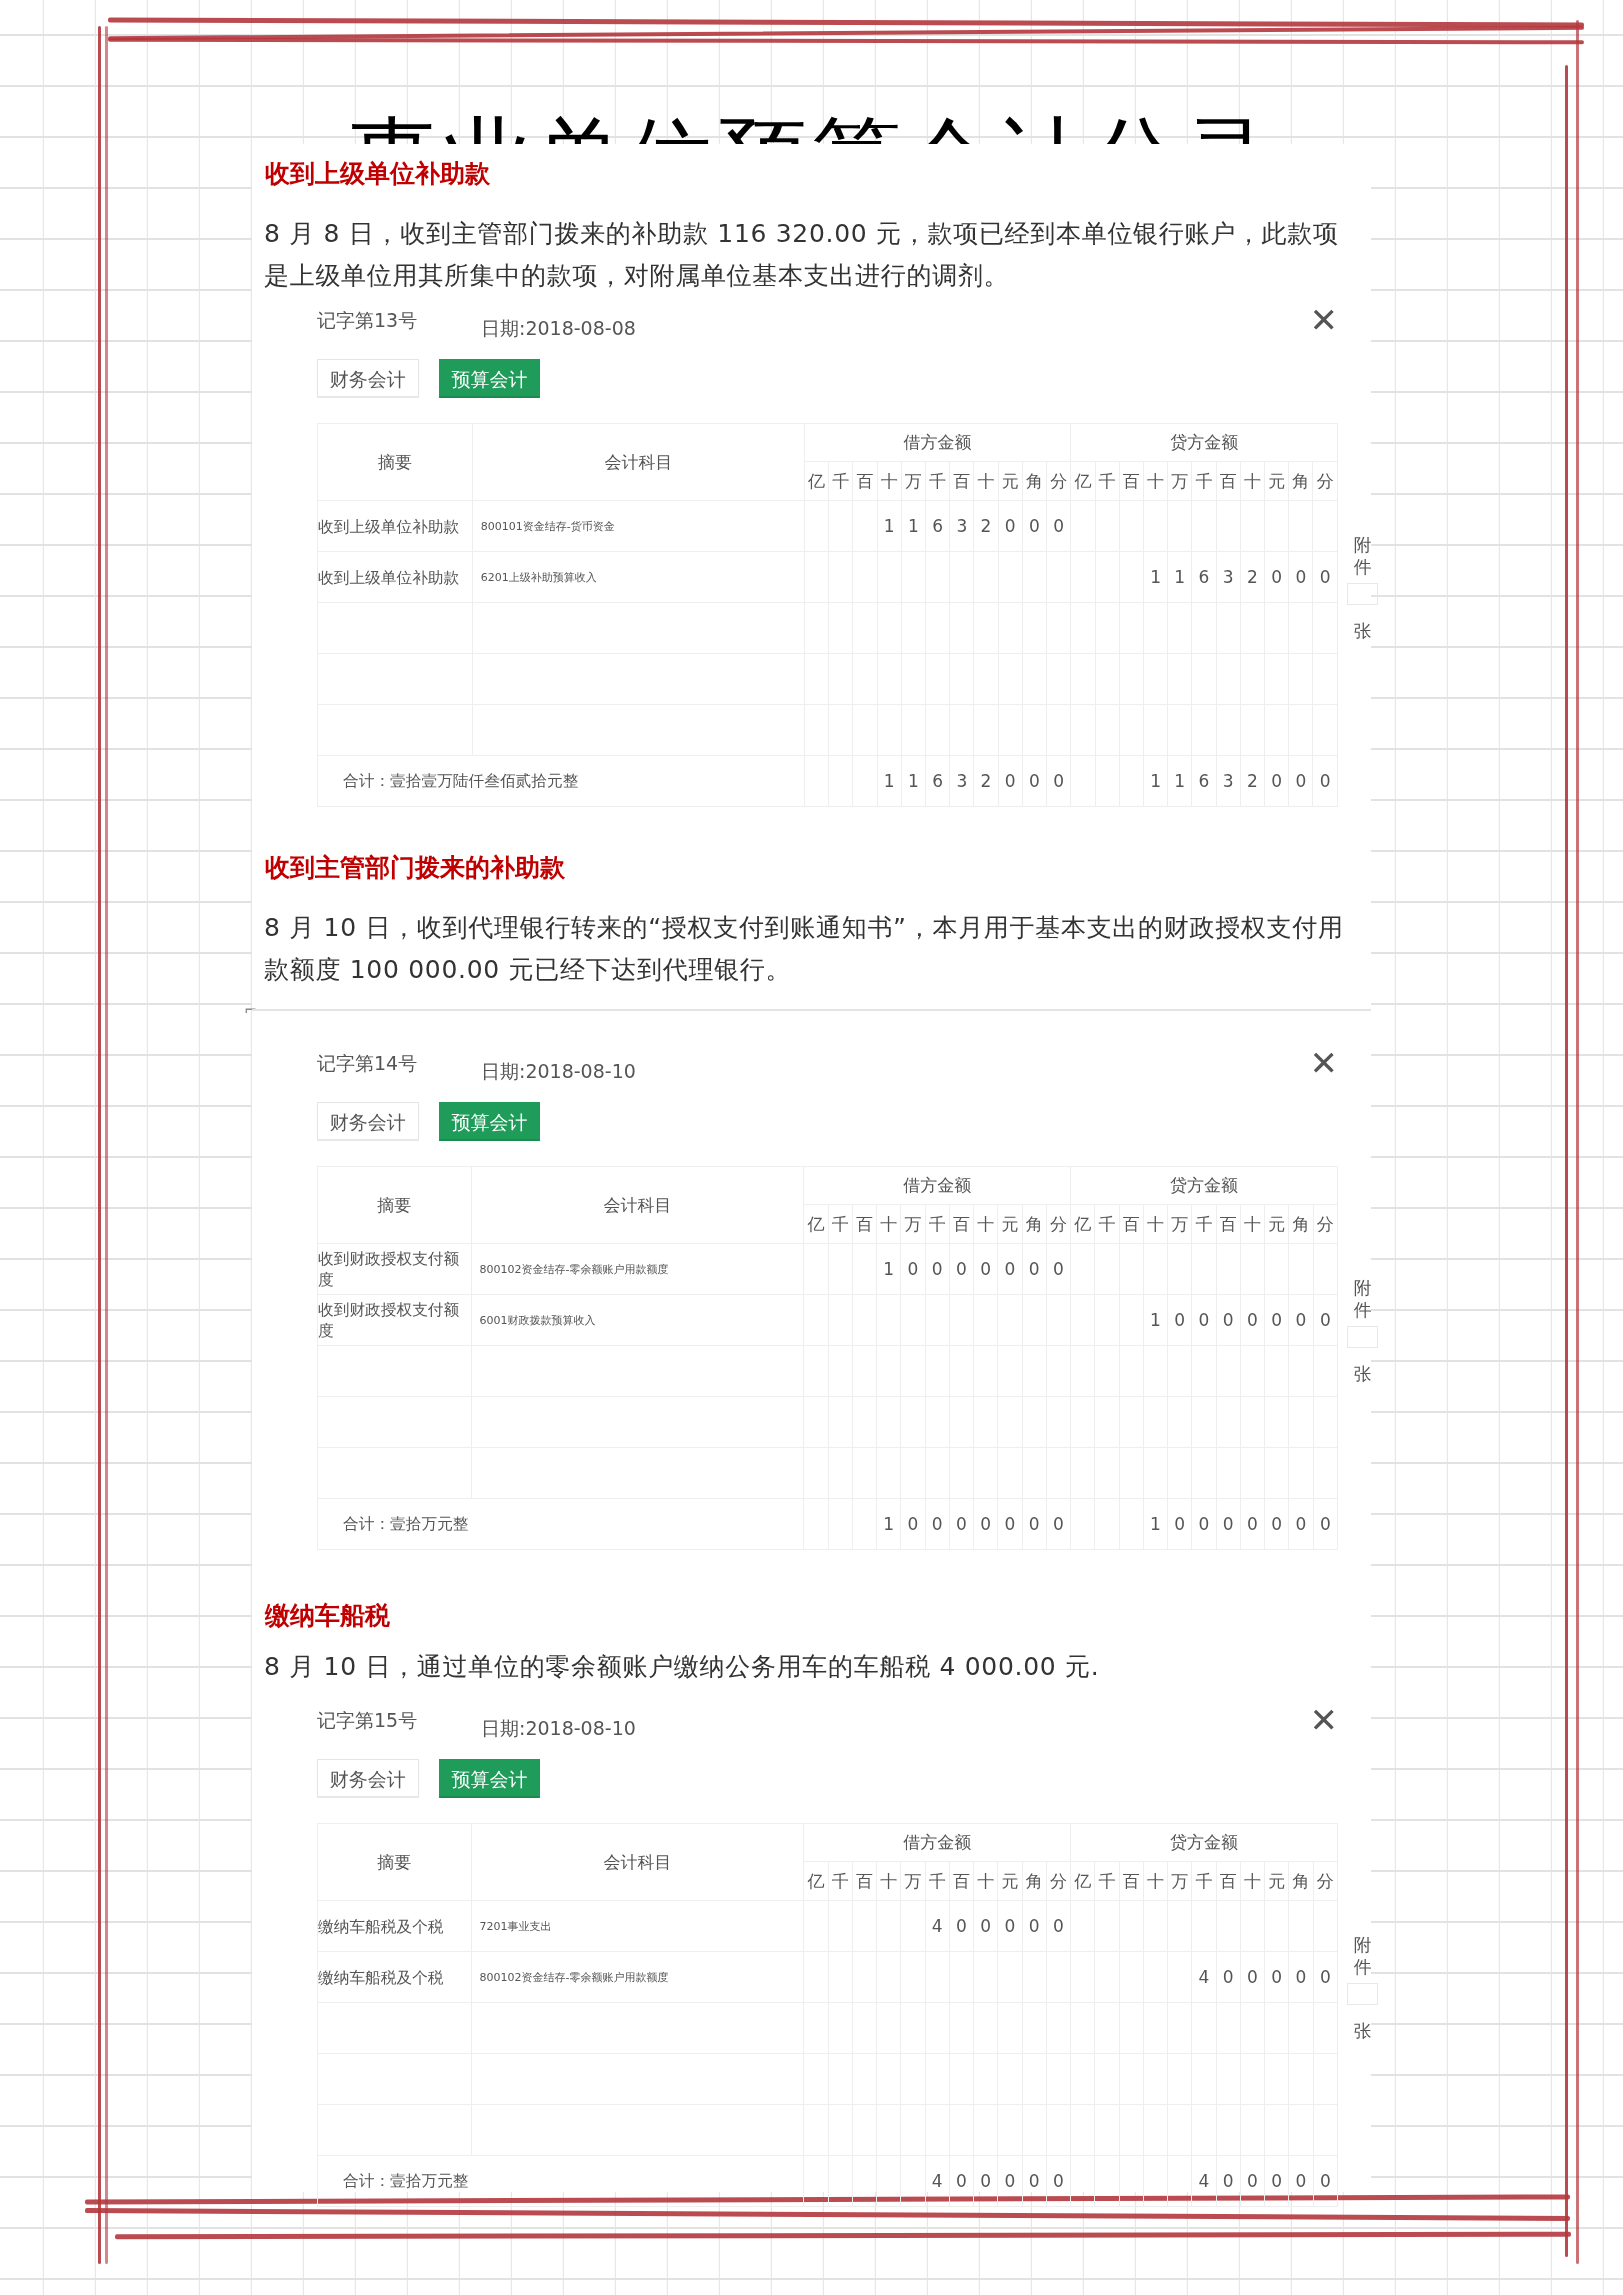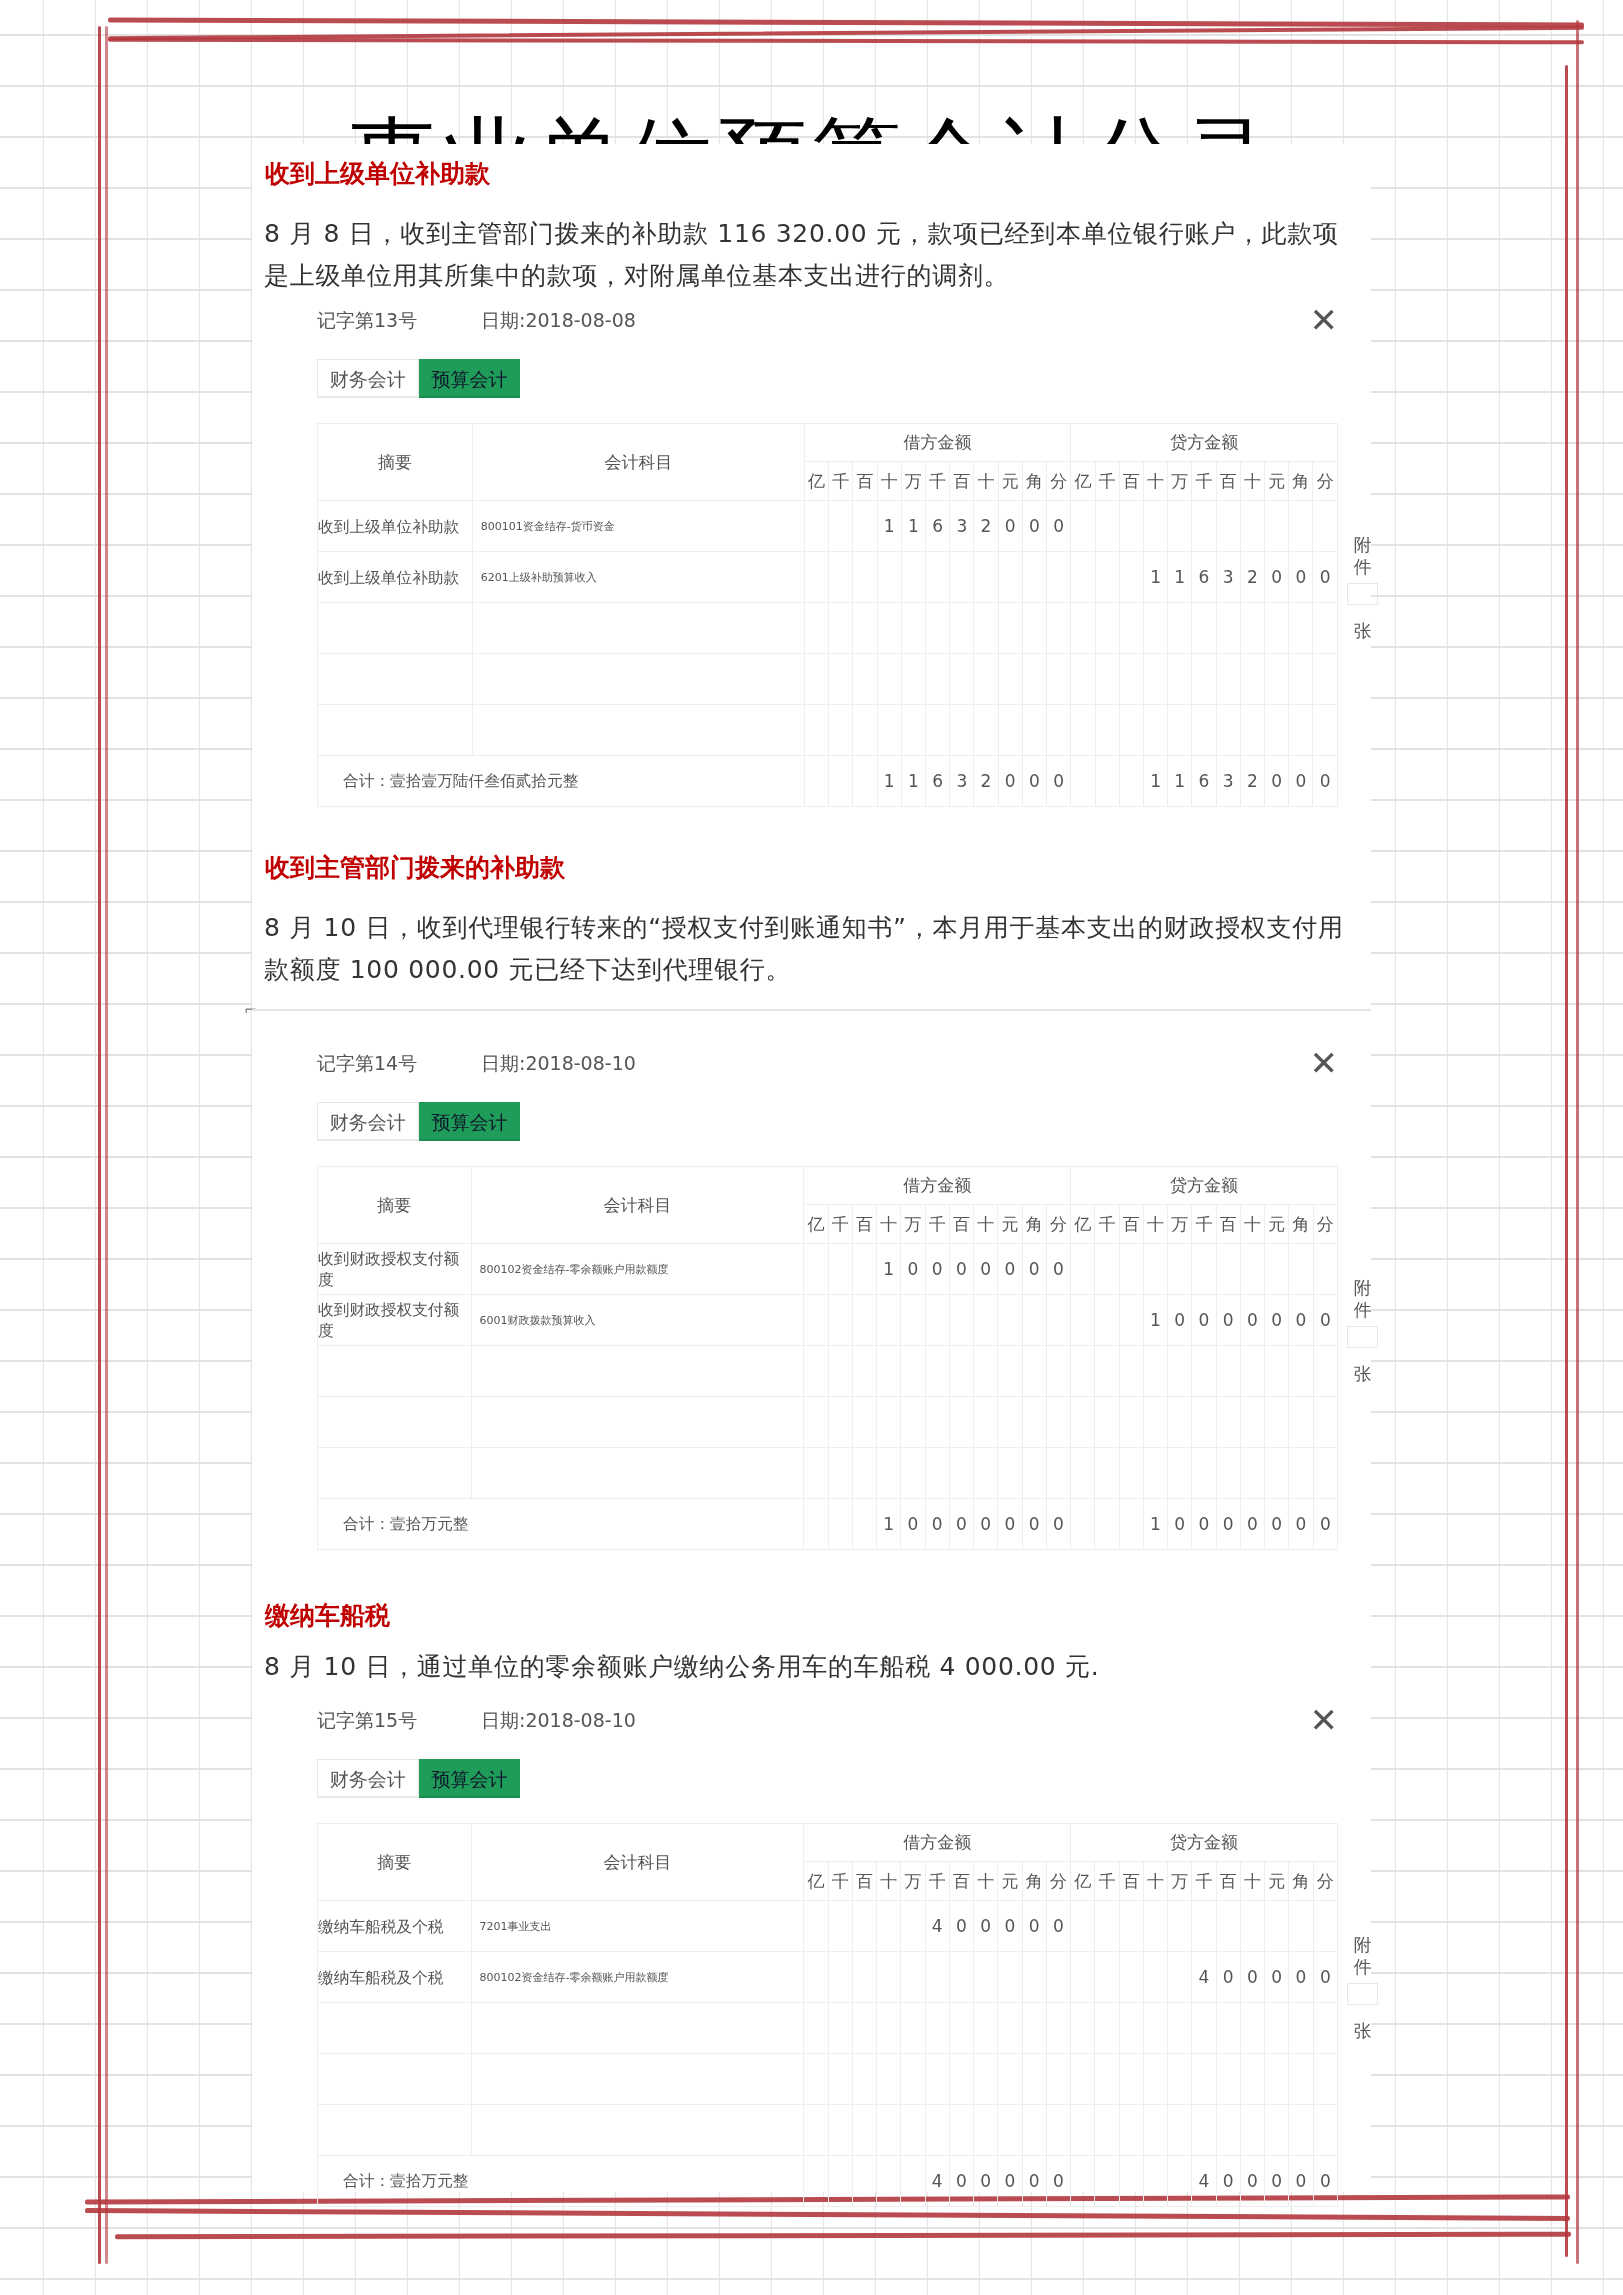--- a/index.html
+++ b/index.html
@@ -27,25 +27,25 @@
     position:absolute; left:13px; font-size:25px; font-weight:bold; color:#c00000;
     font-family:"DejaVu Sans", sans-serif;
   }
   .section-desc {
     position:absolute; left:12px; width:1099px; font-size:25px; line-height:42px; color:#333;
     letter-spacing:0.7px;
   }
   .voucher { position:absolute; left:65px; width:1021px; }
   .voucher-head { position:absolute; top:0; left:0; width:1021px; height:33px; font-size:19px; color:#555; }
   .voucher-no { position:absolute; left:0; top:0; }
-  .voucher-date { position:absolute; left:164px; top:0; }
+  .voucher-date { position:absolute; left:164px; top:8px; }
   .close-btn { position:absolute; right:0; top:-5.2px; font-size:34px; color:#555; line-height:34px; cursor:pointer; font-weight:lighter; }
   .tabs { position:absolute; top:51px; left:0; height:39px; display:flex;justify-content:flex-end; }
   .tab { height:39px; line-height:39px; padding:0 11.8px; font-size:19px; color:#555; border:0.7px solid #e5e5e5; border-bottom:2px solid #e8e8e8; background:#fff; box-sizing:border-box; }
-  .tab.active { background:#1f9b5a; color:#0f172a; border-color:#1f9b5a; border-bottom-color:#1a8c50; }
+  .tab.active { background:#1f9b5a; color:#ffffff; border-color:#1f9b5a; border-bottom-color:#1a8c50;margin-left:20px; }
   .ledger { position:absolute; top:115px; left:0; border-collapse:collapse; table-layout:fixed; }
   .ledger td, .ledger th { border:1.3px solid #eeeeee; padding:0; font-weight:normal; color:#555; text-align:center; overflow:hidden; white-space:nowrap; }
   .ledger th { font-size:17px; }
   .ledger .h1 { height:38px; }
   .ledger .h2 { height:39px; font-size:17px; }
   .ledger .row td { height:50px; font-size:15.7px; }
   .ledger td.summary { text-align:left; font-size:15.7px; white-space:normal; line-height:21px; }
   .ledger td.account { text-align:left; padding-left:7.9px; font-size:11px; }
   .ledger td.total-label { text-align:left; padding-left:25px; font-size:15.7px; }
   .ledger td.d { font-size:17px; width:23.6px; }

